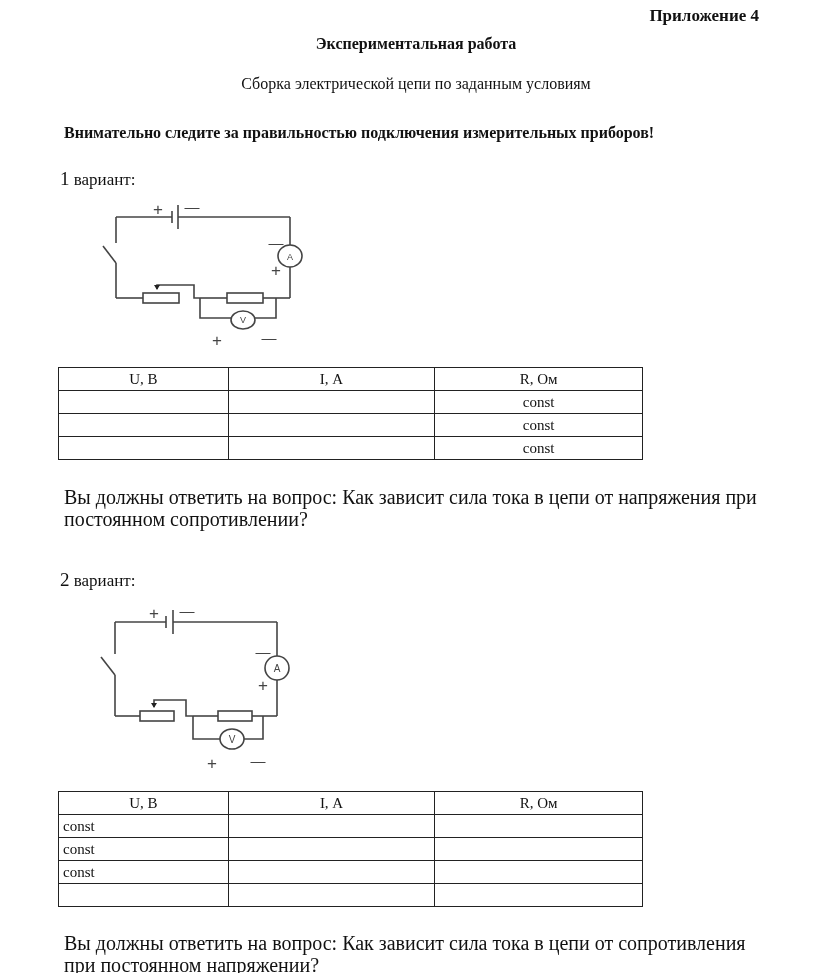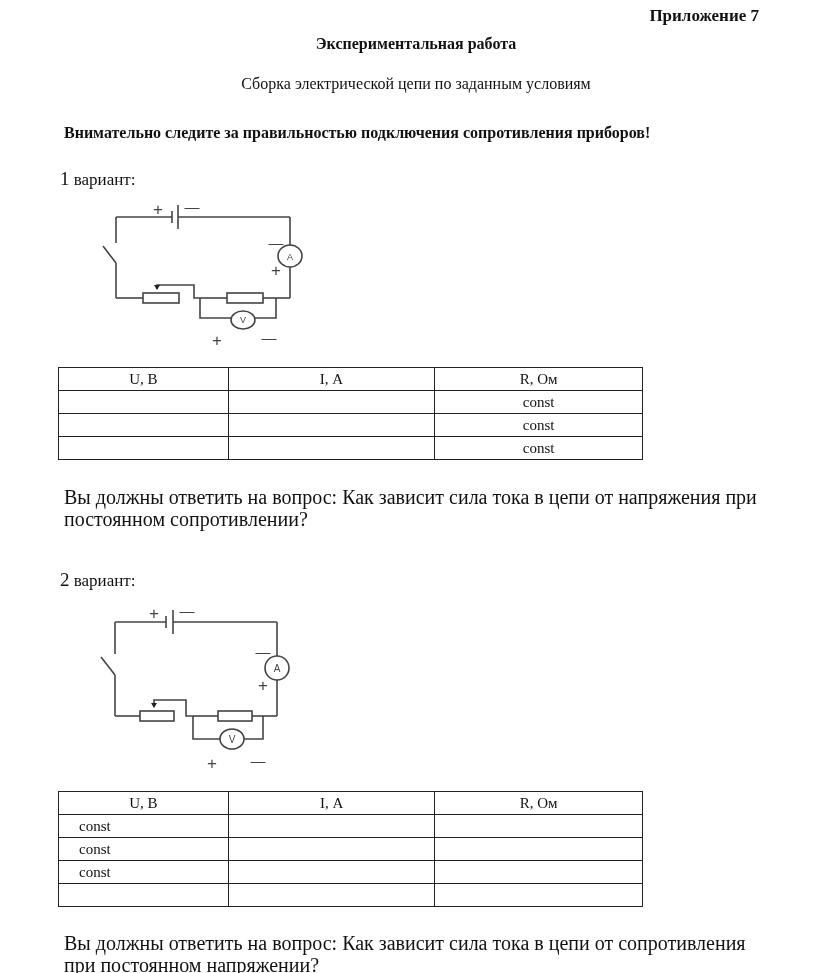--- a/index.html
+++ b/index.html
@@ -53,43 +53,43 @@
     table.data {
       position: absolute;
       left: 58px;
       width: 585px;
       border-collapse: collapse;
       font-size: 15px;
     }
     table.data td, table.data th {
       border: 1.5px solid #222;
       height: 22px;
-      padding: 0 20px;
+      padding: 0 4px;
       font-weight: normal;
     }
     table.data th { text-align: center; }
     table.data td.center { text-align: center; }
     table.data td.left { text-align: left; }
     table.data col.c1 { width: 170px; }
     table.data col.c2 { width: 207px; }
     table.data col.c3 { width: 208px; }
     .question {
       left: 64px;
       width: 700px;
       font-size: 20px;
       line-height: 22px;
     }
   </style>
 </head>
 <body>
 
-<div class="abs appendix">Приложение 7</div>
+<div class="abs appendix">Приложение 4</div>
 <div class="abs title">Экспериментальная работа</div>
 <div class="abs subtitle">Сборка электрической цепи по заданным условиям</div>
-<div class="abs warning">Внимательно следите за правильностью подключения сопротивления приборов!</div>
+<div class="abs warning">Внимательно следите за правильностью подключения измерительных приборов!</div>
 
 <div class="abs variant" style="top:168px;">
   <span class="num">1</span><span> вариант:</span>
 </div>
 
 <div class="circuit" style="left:0; top:0;">
   <svg width="320" height="360" xmlns="http://www.w3.org/2000/svg">
     <g stroke="#444" stroke-width="1.6" fill="none">
 
       <line x1="116" y1="217" x2="172" y2="217"></line>

